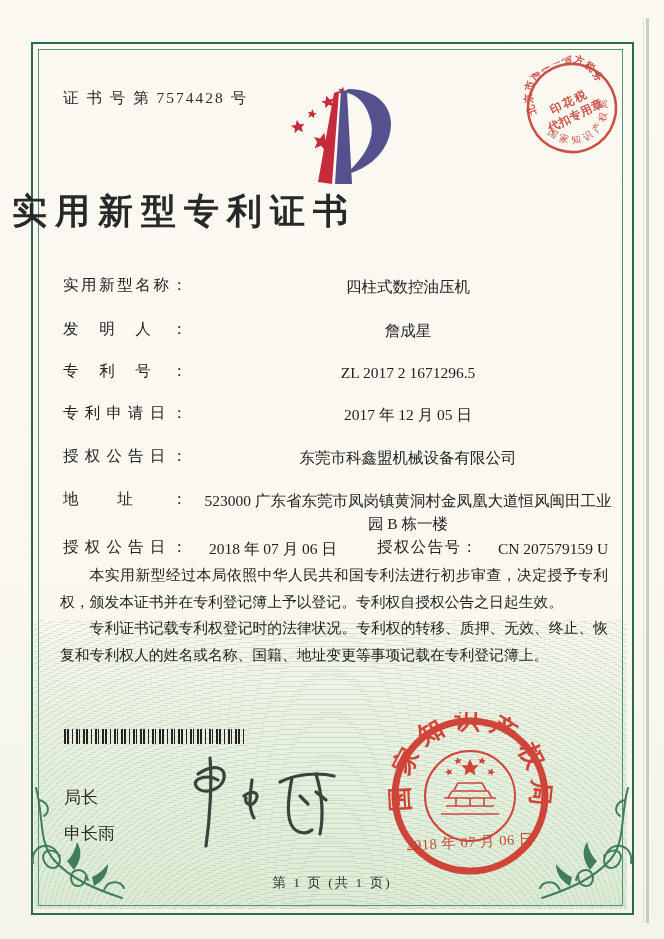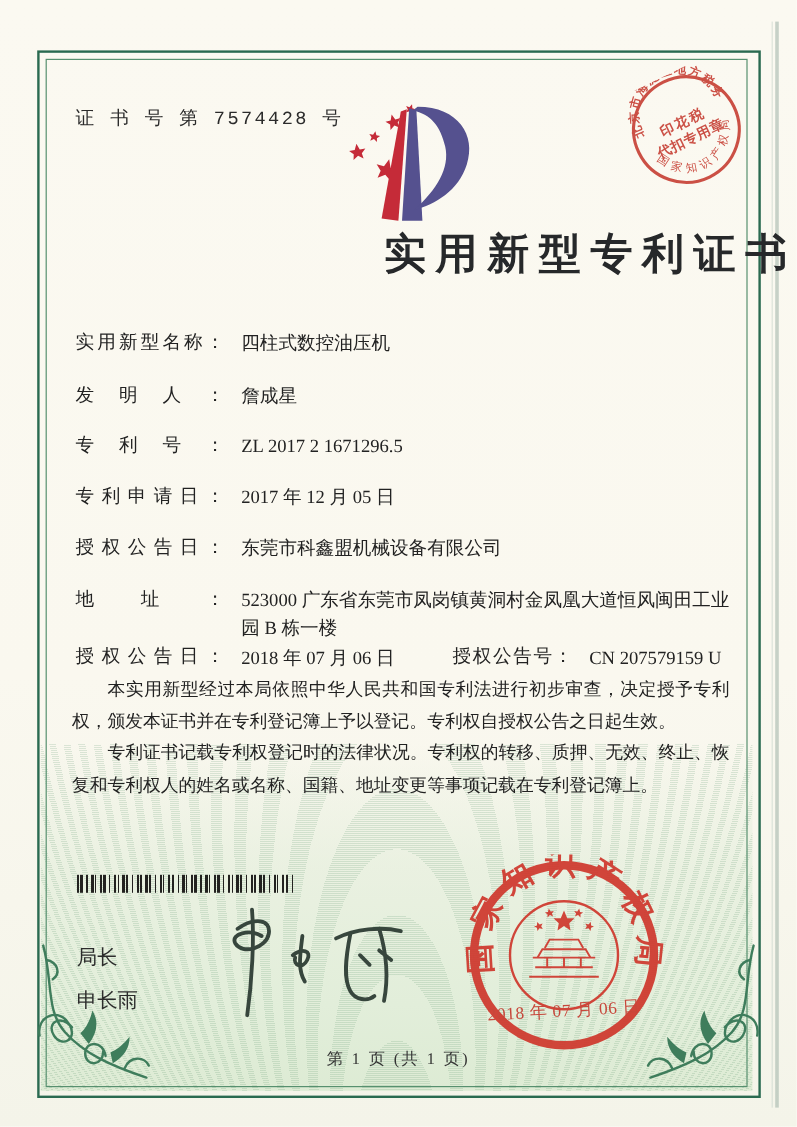--- a/index.html
+++ b/index.html
@@ -10,29 +10,29 @@
   .page-edge{position:absolute;left:646px;top:18px;width:3px;height:905px;background:#9db1a6;opacity:.55;}
   .page-edge2{position:absolute;left:643px;top:18px;width:1px;height:905px;background:#c9d6cd;opacity:.6;}
   
   .frame{position:absolute;left:31px;top:42px;width:599px;height:869px;border:2.5px solid #2a6a50;}
   .frame2{position:absolute;left:38px;top:49px;width:583px;height:855px;border:1px solid #57906f;}
   
   .greenzone{position:absolute;left:34px;top:620px;width:593px;height:289px;
     background:
       repeating-radial-gradient(140% 95% at 50% 150%, rgba(96,152,112,0.20) 0 1.2px, rgba(0,0,0,0) 1.2px 5px),
       linear-gradient(180deg, rgba(228,239,221,0) 0%, rgba(227,238,219,.65) 35%, #e2eeda 75%, #ddebd4 100%);}
-  .certno{position:absolute;left:63px;top:88px;font-size:15.5px;letter-spacing:2px;color:#2b2b2b;font-family:Liberation Mono, monospace;}
-  .title{position:absolute;left:0;top:188px;width:664px;text-align:right;font-size:35px;
-         font-weight:bold;letter-spacing:8px;padding-left:24px;box-sizing:border-box;color:#26282a;}
+  .certno{position:absolute;left:63px;top:88px;font-size:15.5px;letter-spacing:2px;color:#2b2b2b;}
+  .title{position:absolute;left:0;top:188px;width:664px;text-align:left;font-size:35px;
+         font-weight:bold;letter-spacing:8px;padding-left:12px;box-sizing:border-box;color:#26282a;}
   .logo{position:absolute;left:284px;top:80px;}
   .taxseal{position:absolute;left:524px;top:60px;transform:rotate(-26deg);opacity:.88;}
   
   .row{position:absolute;left:63px;width:552px;display:flex;font-size:15.5px;color:#222;}
   .lbl{width:124px;flex:none;text-align:justify;text-align-last:justify;}
-  .val{flex:1;padding-left:14px;line-height:23px;}
+  .val{flex:1;padding-left:14px;line-height:23px;text-align:center;}
   .pair2{display:flex;width:238px;flex:none;margin-left:32px;}
   .pair2 .lbl{width:100px;}
   .r1{top:275px}.r2{top:319px}.r3{top:361px}.r4{top:403px}.r5{top:446px}.r6{top:489px}.r7{top:537px}
   .body{position:absolute;left:60px;top:562px;width:548px;font-size:14.8px;line-height:26.5px;
         text-align:justify;color:#222;}
   .body p{margin:0;text-indent:2em;}
   .barcode{position:absolute;left:64px;top:729px;width:182px;height:15px;
     background:repeating-linear-gradient(90deg,#232220 0 2px,rgba(0,0,0,0) 2px 3px,#232220 3px 5px,
       rgba(0,0,0,0) 5px 8px,#232220 8px 9px,rgba(0,0,0,0) 9px 12px,#232220 12px 14px,
       rgba(0,0,0,0) 14px 15px,#232220 15px 16px,rgba(0,0,0,0) 16px 19px);}

